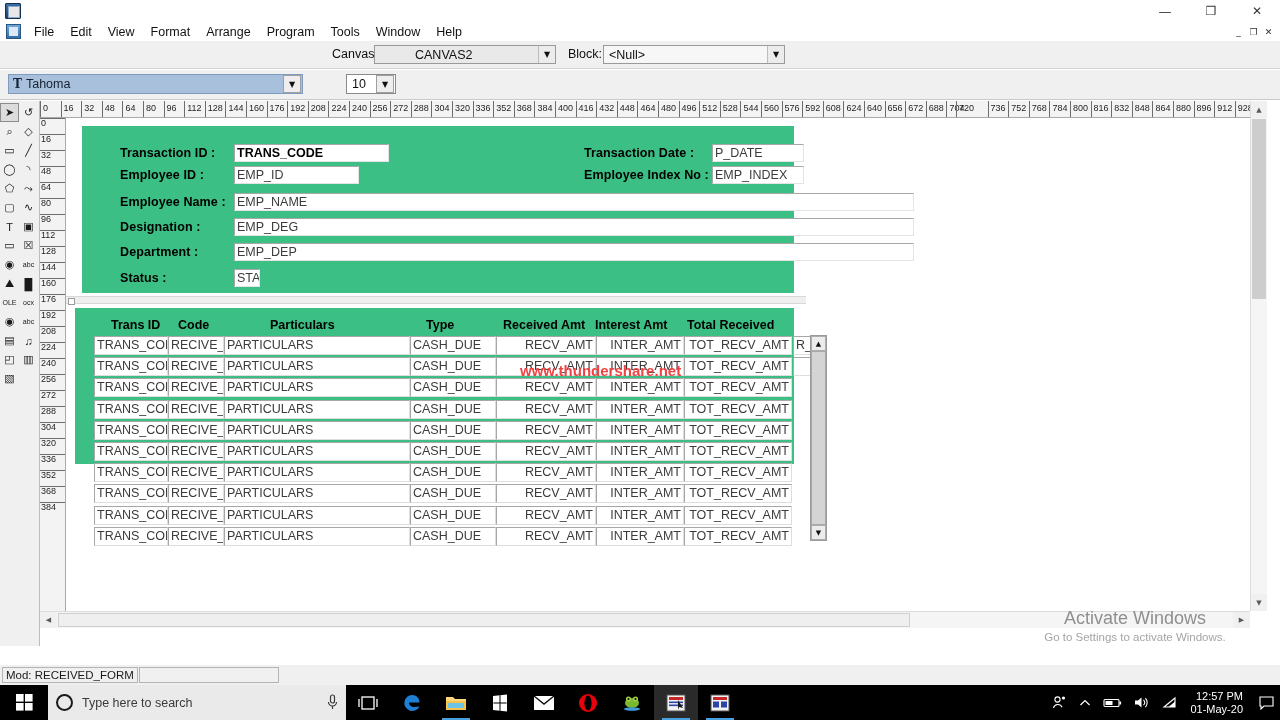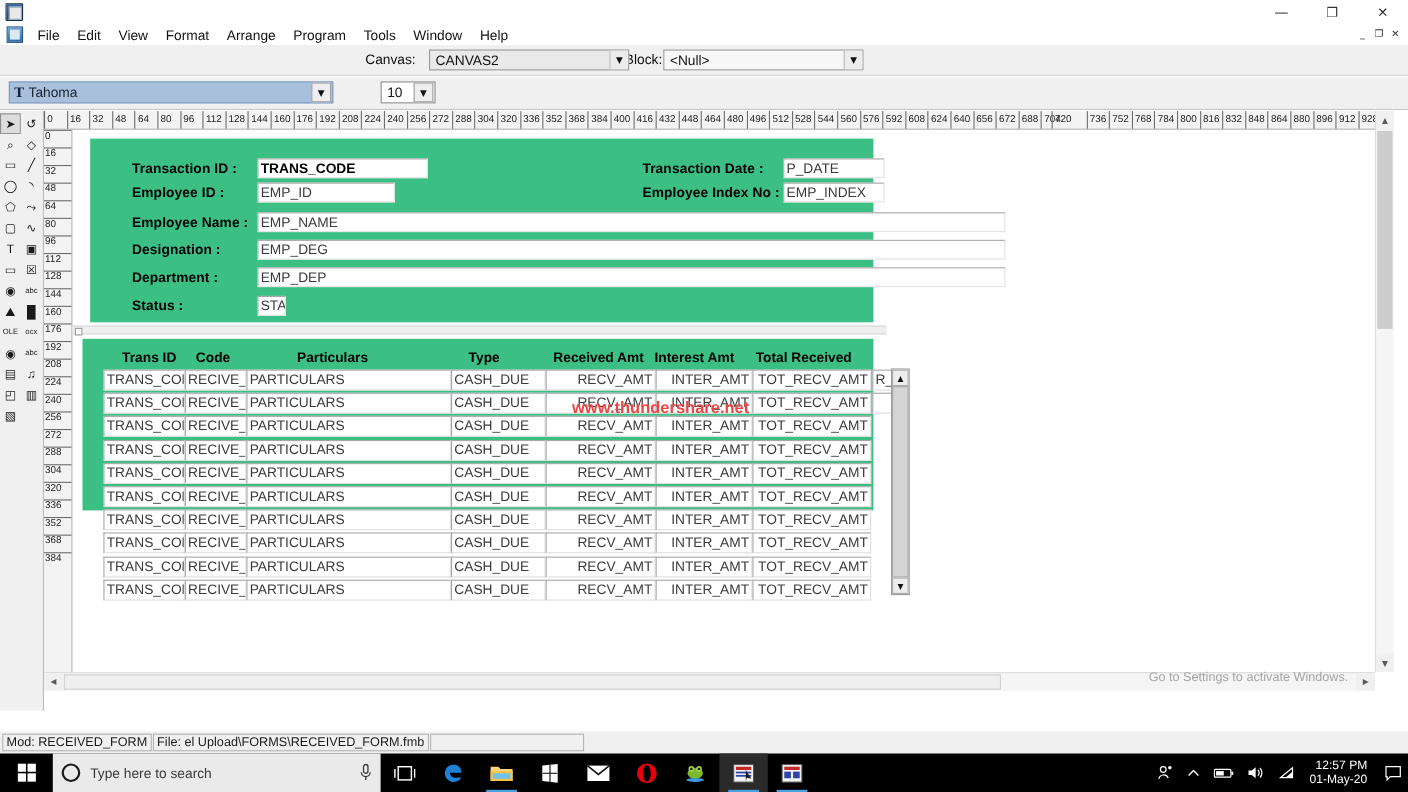--- a/index.html
+++ b/index.html
@@ -297,21 +297,21 @@
 <div id="mdibtns">
   <div>_</div>
   <div>❐</div>
   <div>✕</div>
 </div>
 
 <div id="ctrlbar">
   <span class="lbl" style="left:332px">Canvas:</span>
   <span class="lbl" style="left:568px">Block:</span>
 </div>
-<div class="combo" style="left:390px; width:182px;">
+<div class="combo" style="left:374px; width:182px;padding-left:35px;">
   <span class="val">CANVAS2</span>
   <span class="arw">▼</span>
 </div>
 <div class="combo" style="left:603px; width:182px; background:#f7f7f7;">
   <span class="val">&lt;Null&gt;</span>
   <span class="arw">▼</span>
 </div>
 
 <div id="fontbar"></div>
 <div id="fontcombo">
@@ -630,26 +630,26 @@
   <div class="sthumb" style="left:1px;top:18px;width:14px;height:180px;"></div>
   <div class="sbtn" style="left:0;bottom:0;width:16px;height:17px;">▼</div>
 </div>
 <div id="hscroll">
   <div class="sbtn" style="left:0;top:0;width:17px;height:16px;">◀</div>
   <div class="sthumb" style="left:18px;top:1px;width:852px;height:14px;background:#efefef;border:1px solid #cfcfcf;"></div>
   <div class="sbtn" style="right:0;top:0;width:17px;height:16px;">▶</div>
 </div>
 
 <div id="activate">
+  <div class="l1">Activate Windows</div>
   <div class="l2">Go to Settings to activate Windows.</div>
 </div>
 
 <div id="statusbar">
   <div class="pane">Mod: RECEIVED_FORM</div>
-  <div class="pane">File: el Upload\FORMS\RECEIVED_FORM.fmb</div>
   <div class="pane" style="width:140px;"></div>
 </div>
 
 <div id="taskbar">
   <div id="startbtn">
     <svg width="17" height="17" viewBox="0 0 17 17">
       <rect x="0" y="0" width="7.6" height="7.6" fill="#ffffff"></rect>
       <rect x="9" y="0" width="7.6" height="7.6" fill="#ffffff"></rect>
       <rect x="0" y="9" width="7.6" height="7.6" fill="#ffffff"></rect>
       <rect x="9" y="9" width="7.6" height="7.6" fill="#ffffff"></rect>

